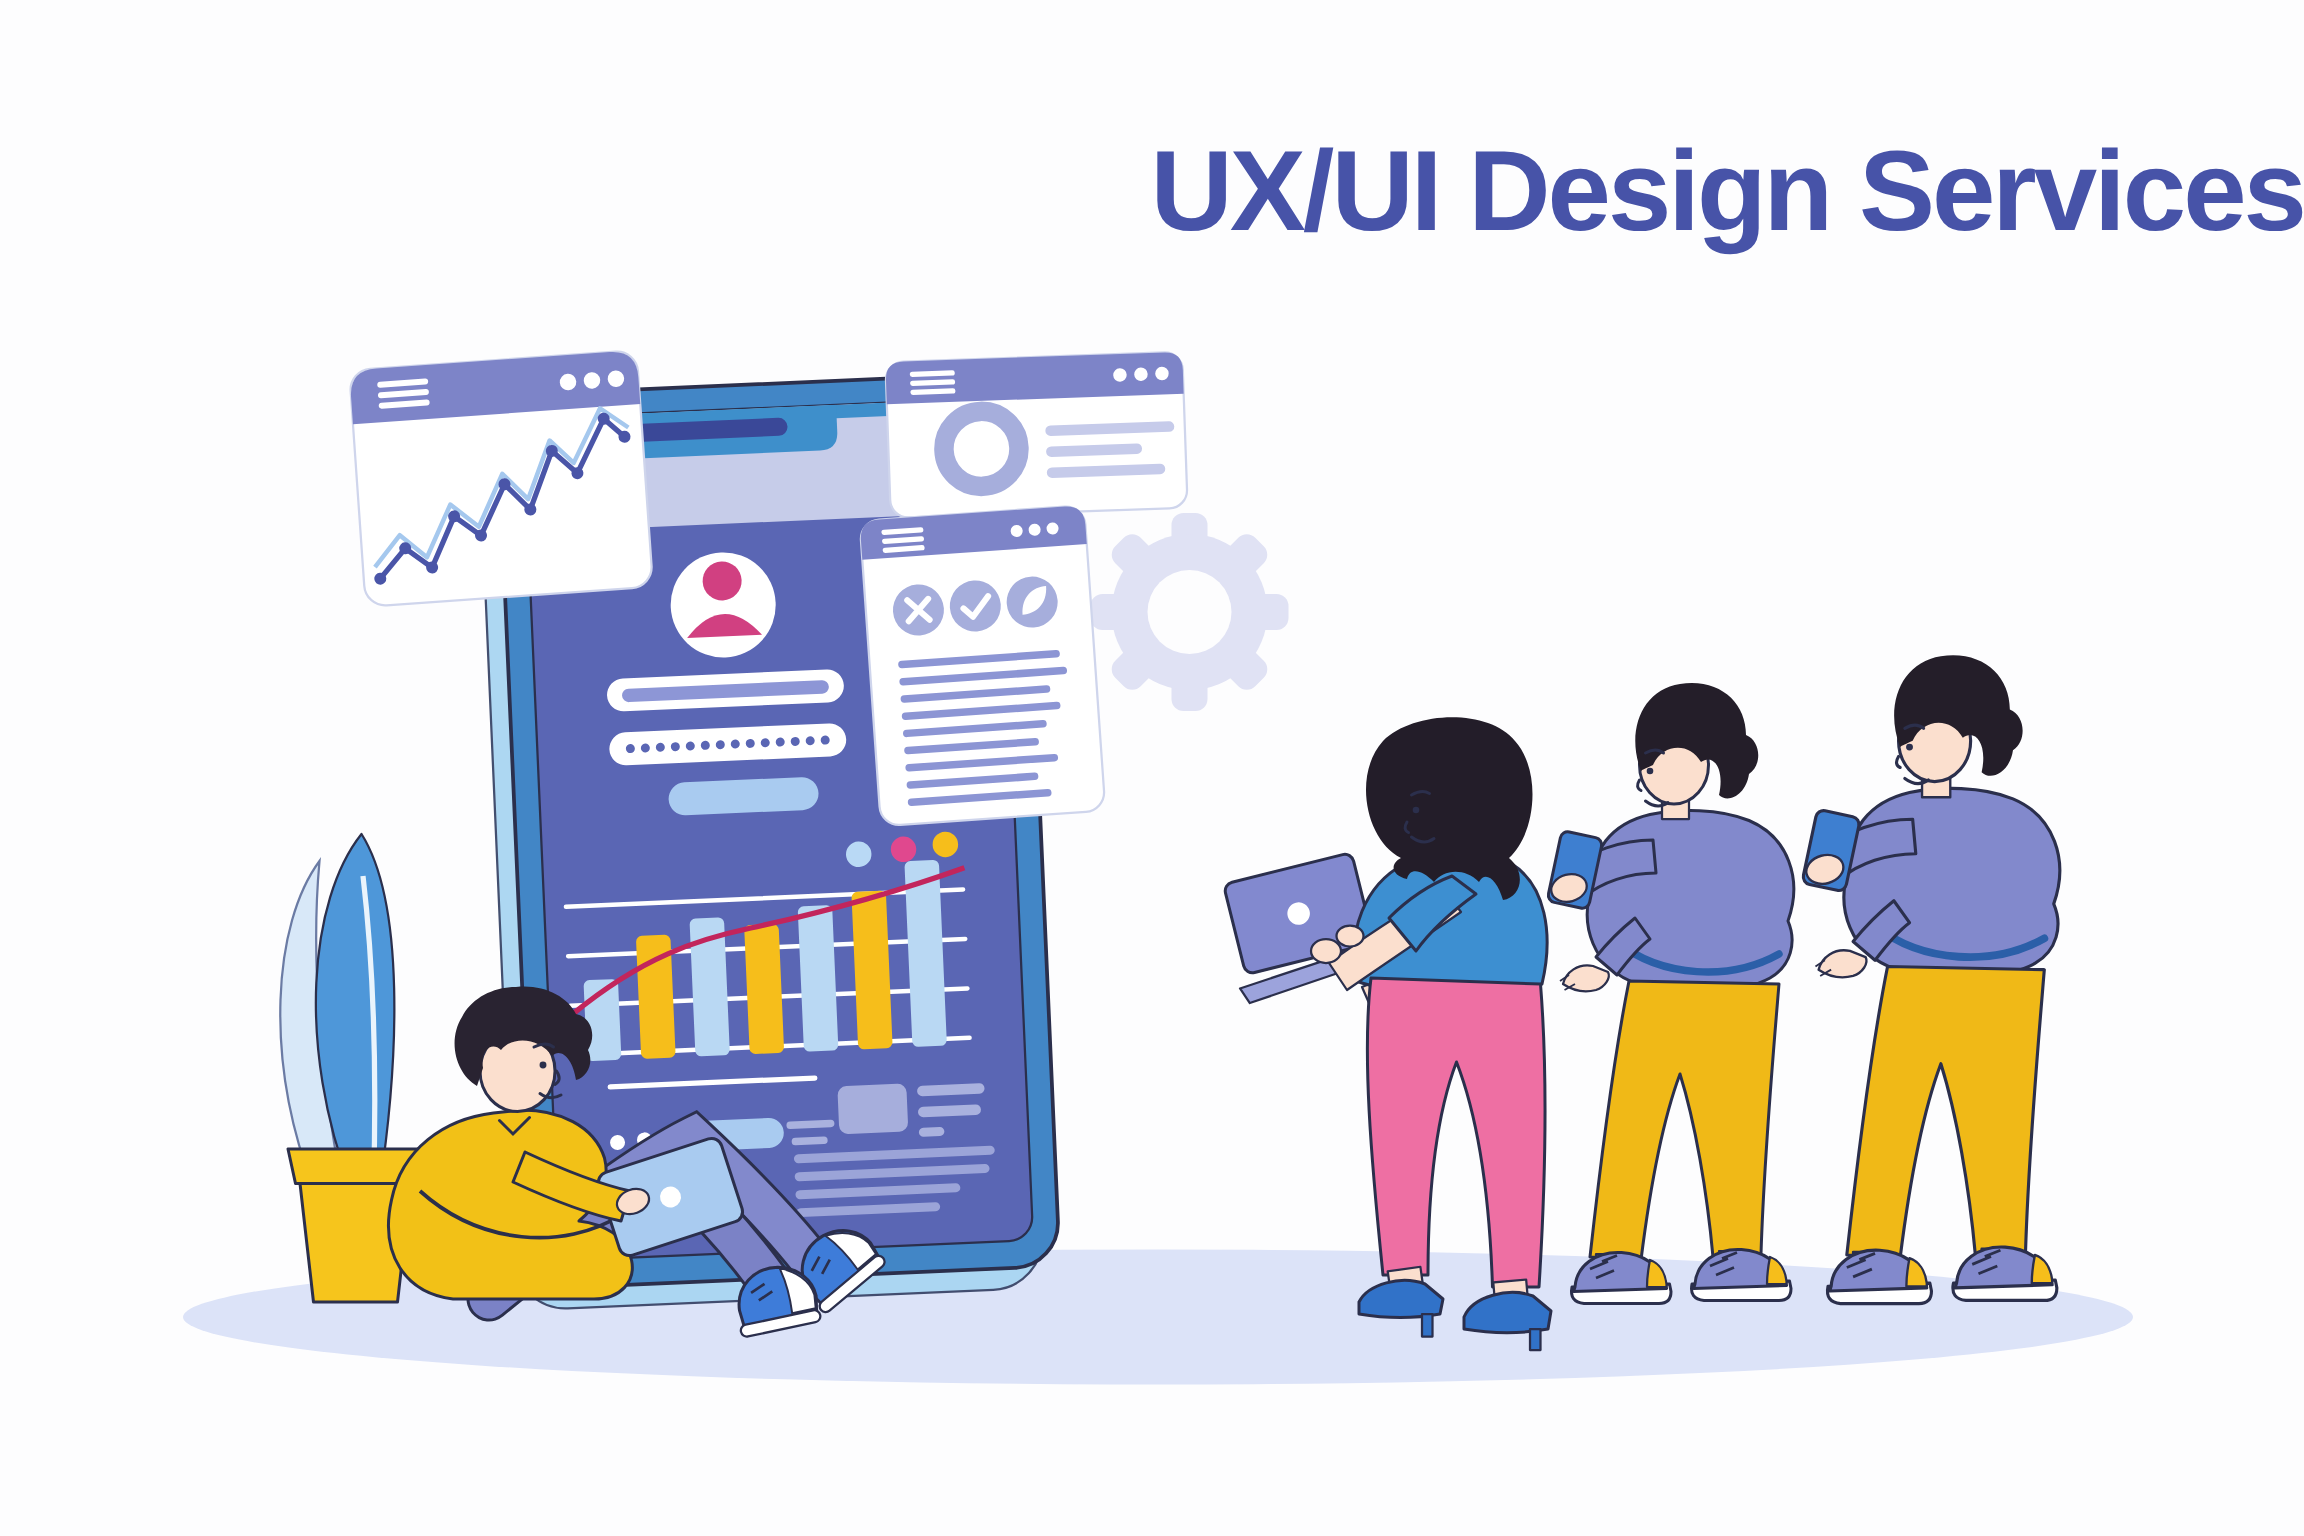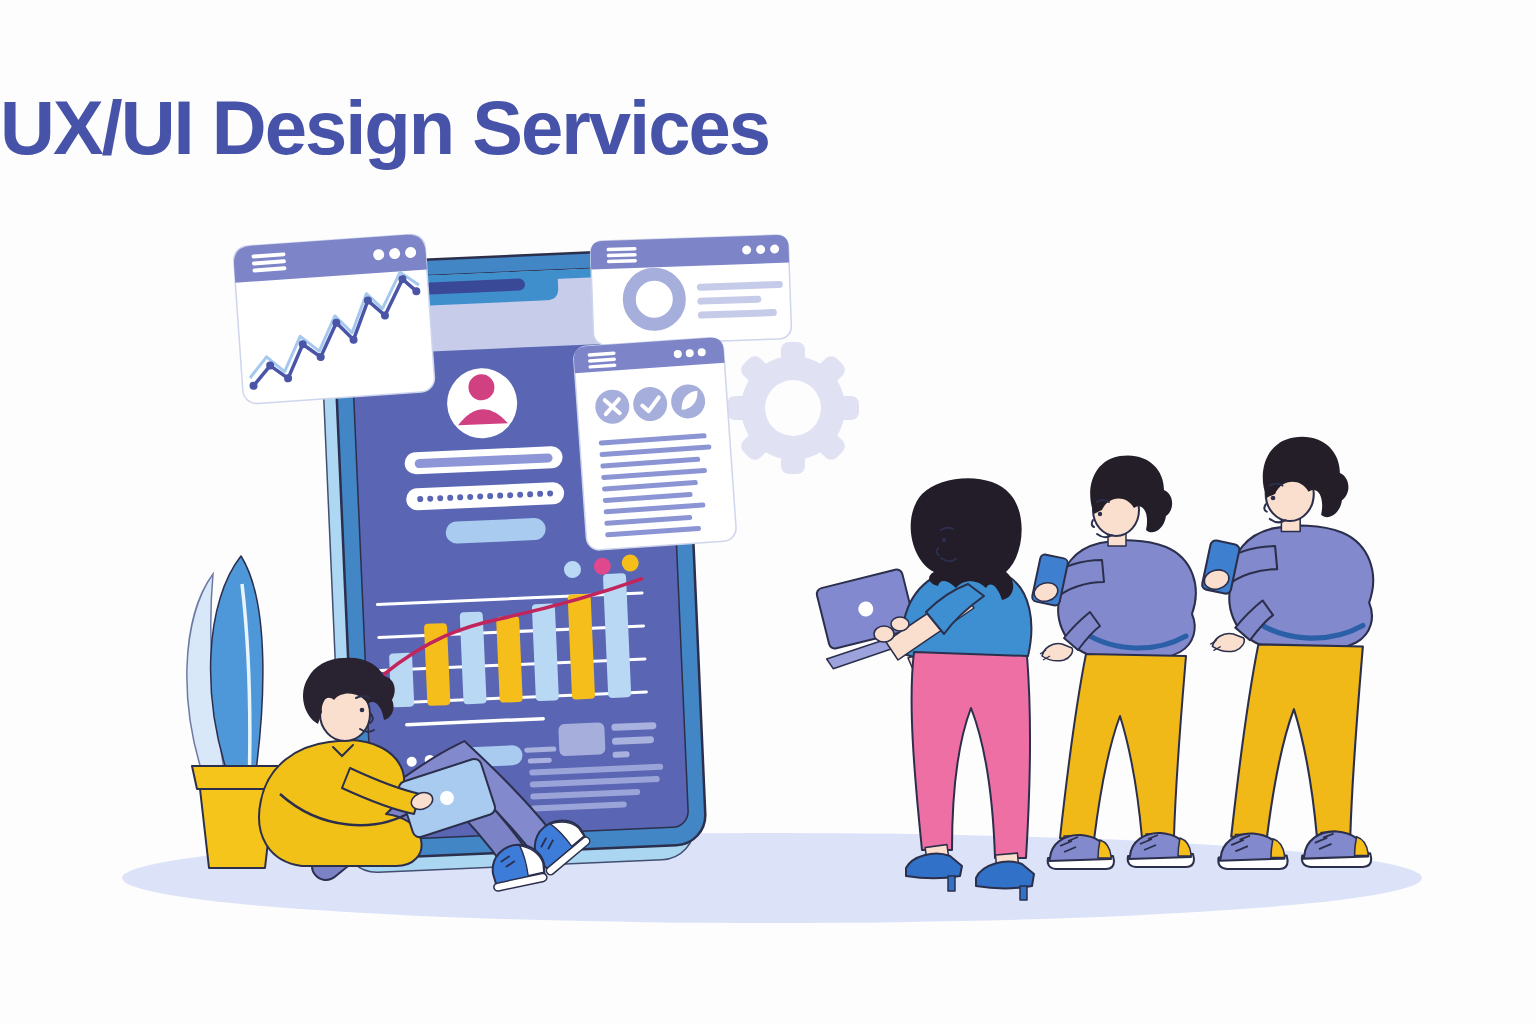--- a/index.html
+++ b/index.html
@@ -1,18 +1,18 @@
 <!DOCTYPE html>
 <html><head>
 <meta charset="utf-8">
 <style>
   html,body{margin:0;padding:0;background:#fdfdfe;}
   .stage{position:relative;width:1536px;height:1024px;margin:0 auto;background:#fdfdfe;overflow:hidden;
          font-family:"Liberation Sans",sans-serif;}
-  .title{position:absolute;top:84px;left:0;right:0;text-align:left;margin:0;
+  .title{position:absolute;top:84px;left:0;right:0;text-align:right;margin:0;
          font-size:76px;font-weight:bold;letter-spacing:-2px;color:#4753A8;}
   svg{position:absolute;top:0;left:0;}
   .outl{stroke:#2B2F4C;stroke-width:2;stroke-linejoin:round;}
   .thin{stroke:#2B2F4C;stroke-width:1.5;stroke-linejoin:round;}
   .feat{stroke:#2B2F4C;stroke-width:2;fill:none;stroke-linecap:round;}
 </style>
 </head>
 <body>
 
 <div class="stage">

